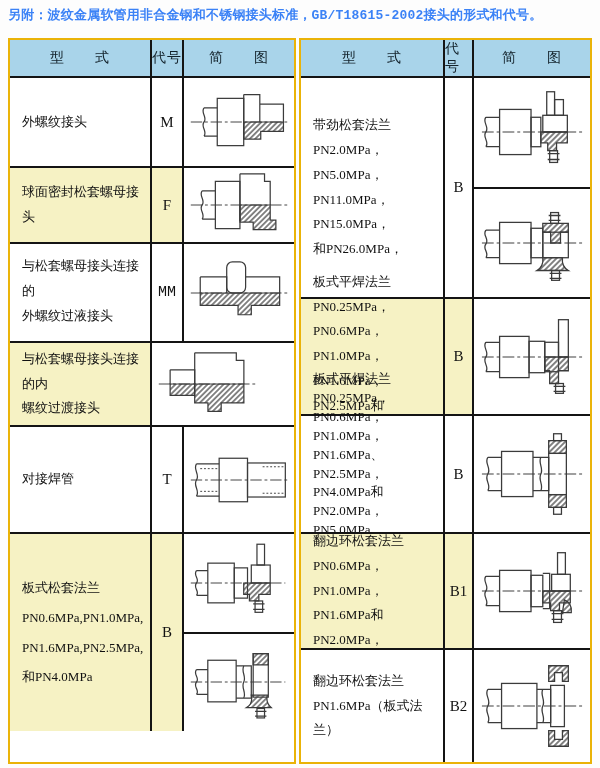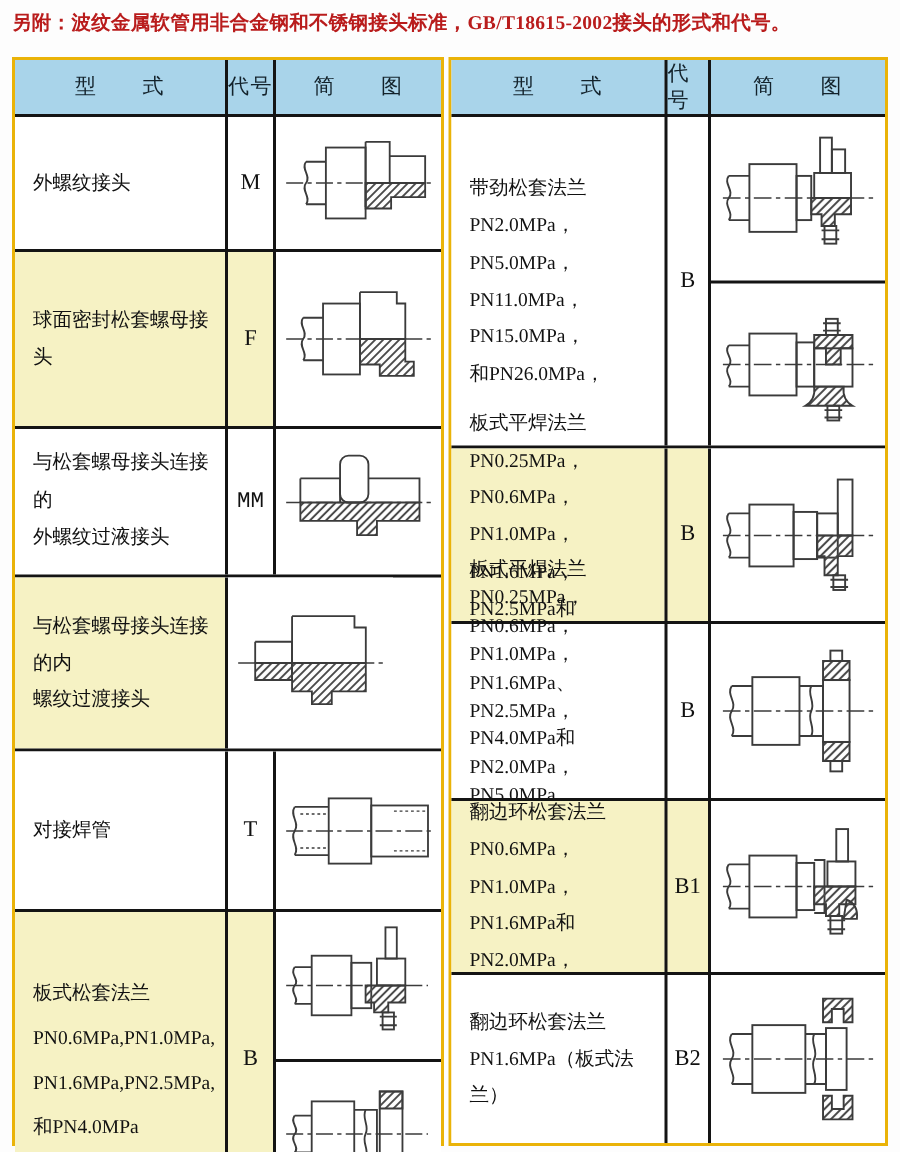--- a/index.html
+++ b/index.html
@@ -3,22 +3,22 @@
 <meta charset="utf-8">
 <style>
   html,body{margin:0;padding:0;}
   body{
     width:600px;height:768px;position:relative;background:#fdfdfd;
     font-family:"Liberation Serif","DejaVu Serif",serif;color:#111;
     overflow:hidden;
   }
   .page-title{
     position:absolute;left:8px;top:6px;width:588px;
-    font-family:Liberation Serif, serif;
-    font-weight:700;font-size:13px;letter-spacing:.2px;color:#b91c1c;
+    font-family:Liberation Mono, monospace;
+    font-weight:700;font-size:13px;letter-spacing:.2px;color:#3b82f6;
   }
   .tbl{
     position:absolute;top:38px;border:2px solid #eab308;background:#fff;
     display:flex;flex-direction:column;box-sizing:border-box;
   }
   .tbl-left{left:8px;width:288px;height:726px;}
   .tbl-right{left:299px;width:293px;height:726px;}
   .row{display:flex;flex:none;box-sizing:border-box;}
   .row + .row{border-top:2px solid #141414;}
   .cell{box-sizing:border-box;display:flex;align-items:center;background:#fff;}
@@ -39,22 +39,22 @@
   .half + .half{border-top:2px solid #141414;}
   
   .tbl-left  .c-type{width:140px;}
   .tbl-left  .c-code{width:32px;}
   .tbl-left  .c-diag{width:112px;}
   .tbl-right .c-type{width:142px;}
   .tbl-right .c-code{width:29px;}
   .tbl-right .c-diag{width:118px;}
   
   .hH{height:36px;}
-  .hL1{height:90px;}.hL2{height:118px;}.hL3{height:99px;font-family:Liberation Mono, monospace;}
-  .hL4{height:116px;}.hL5{height:107px;}.hL6{height:199px;}
+  .hL1{height:90px;}.hL2{height:76px;}.hL3{height:99px;font-family:Liberation Mono, monospace;}
+  .hL4{height:84px;}.hL5{height:107px;}.hL6{height:199px;}
   .hR1{height:221px;}.hR2{height:117px;}.hR3{height:118px;}
   .hR4{height:116px;}.hR5{height:114px;}
   
   .diag{display:block;}
   .diag *{fill:none;stroke:#3b3b3b;stroke-width:1.3;}
   .diag .h{fill:url(#hch);}
   .diag .cl{stroke-dasharray:12 3 3 3;stroke-width:1;}
   .diag .dt{stroke-dasharray:2 2;stroke-width:1;}
 </style>
 </head>

